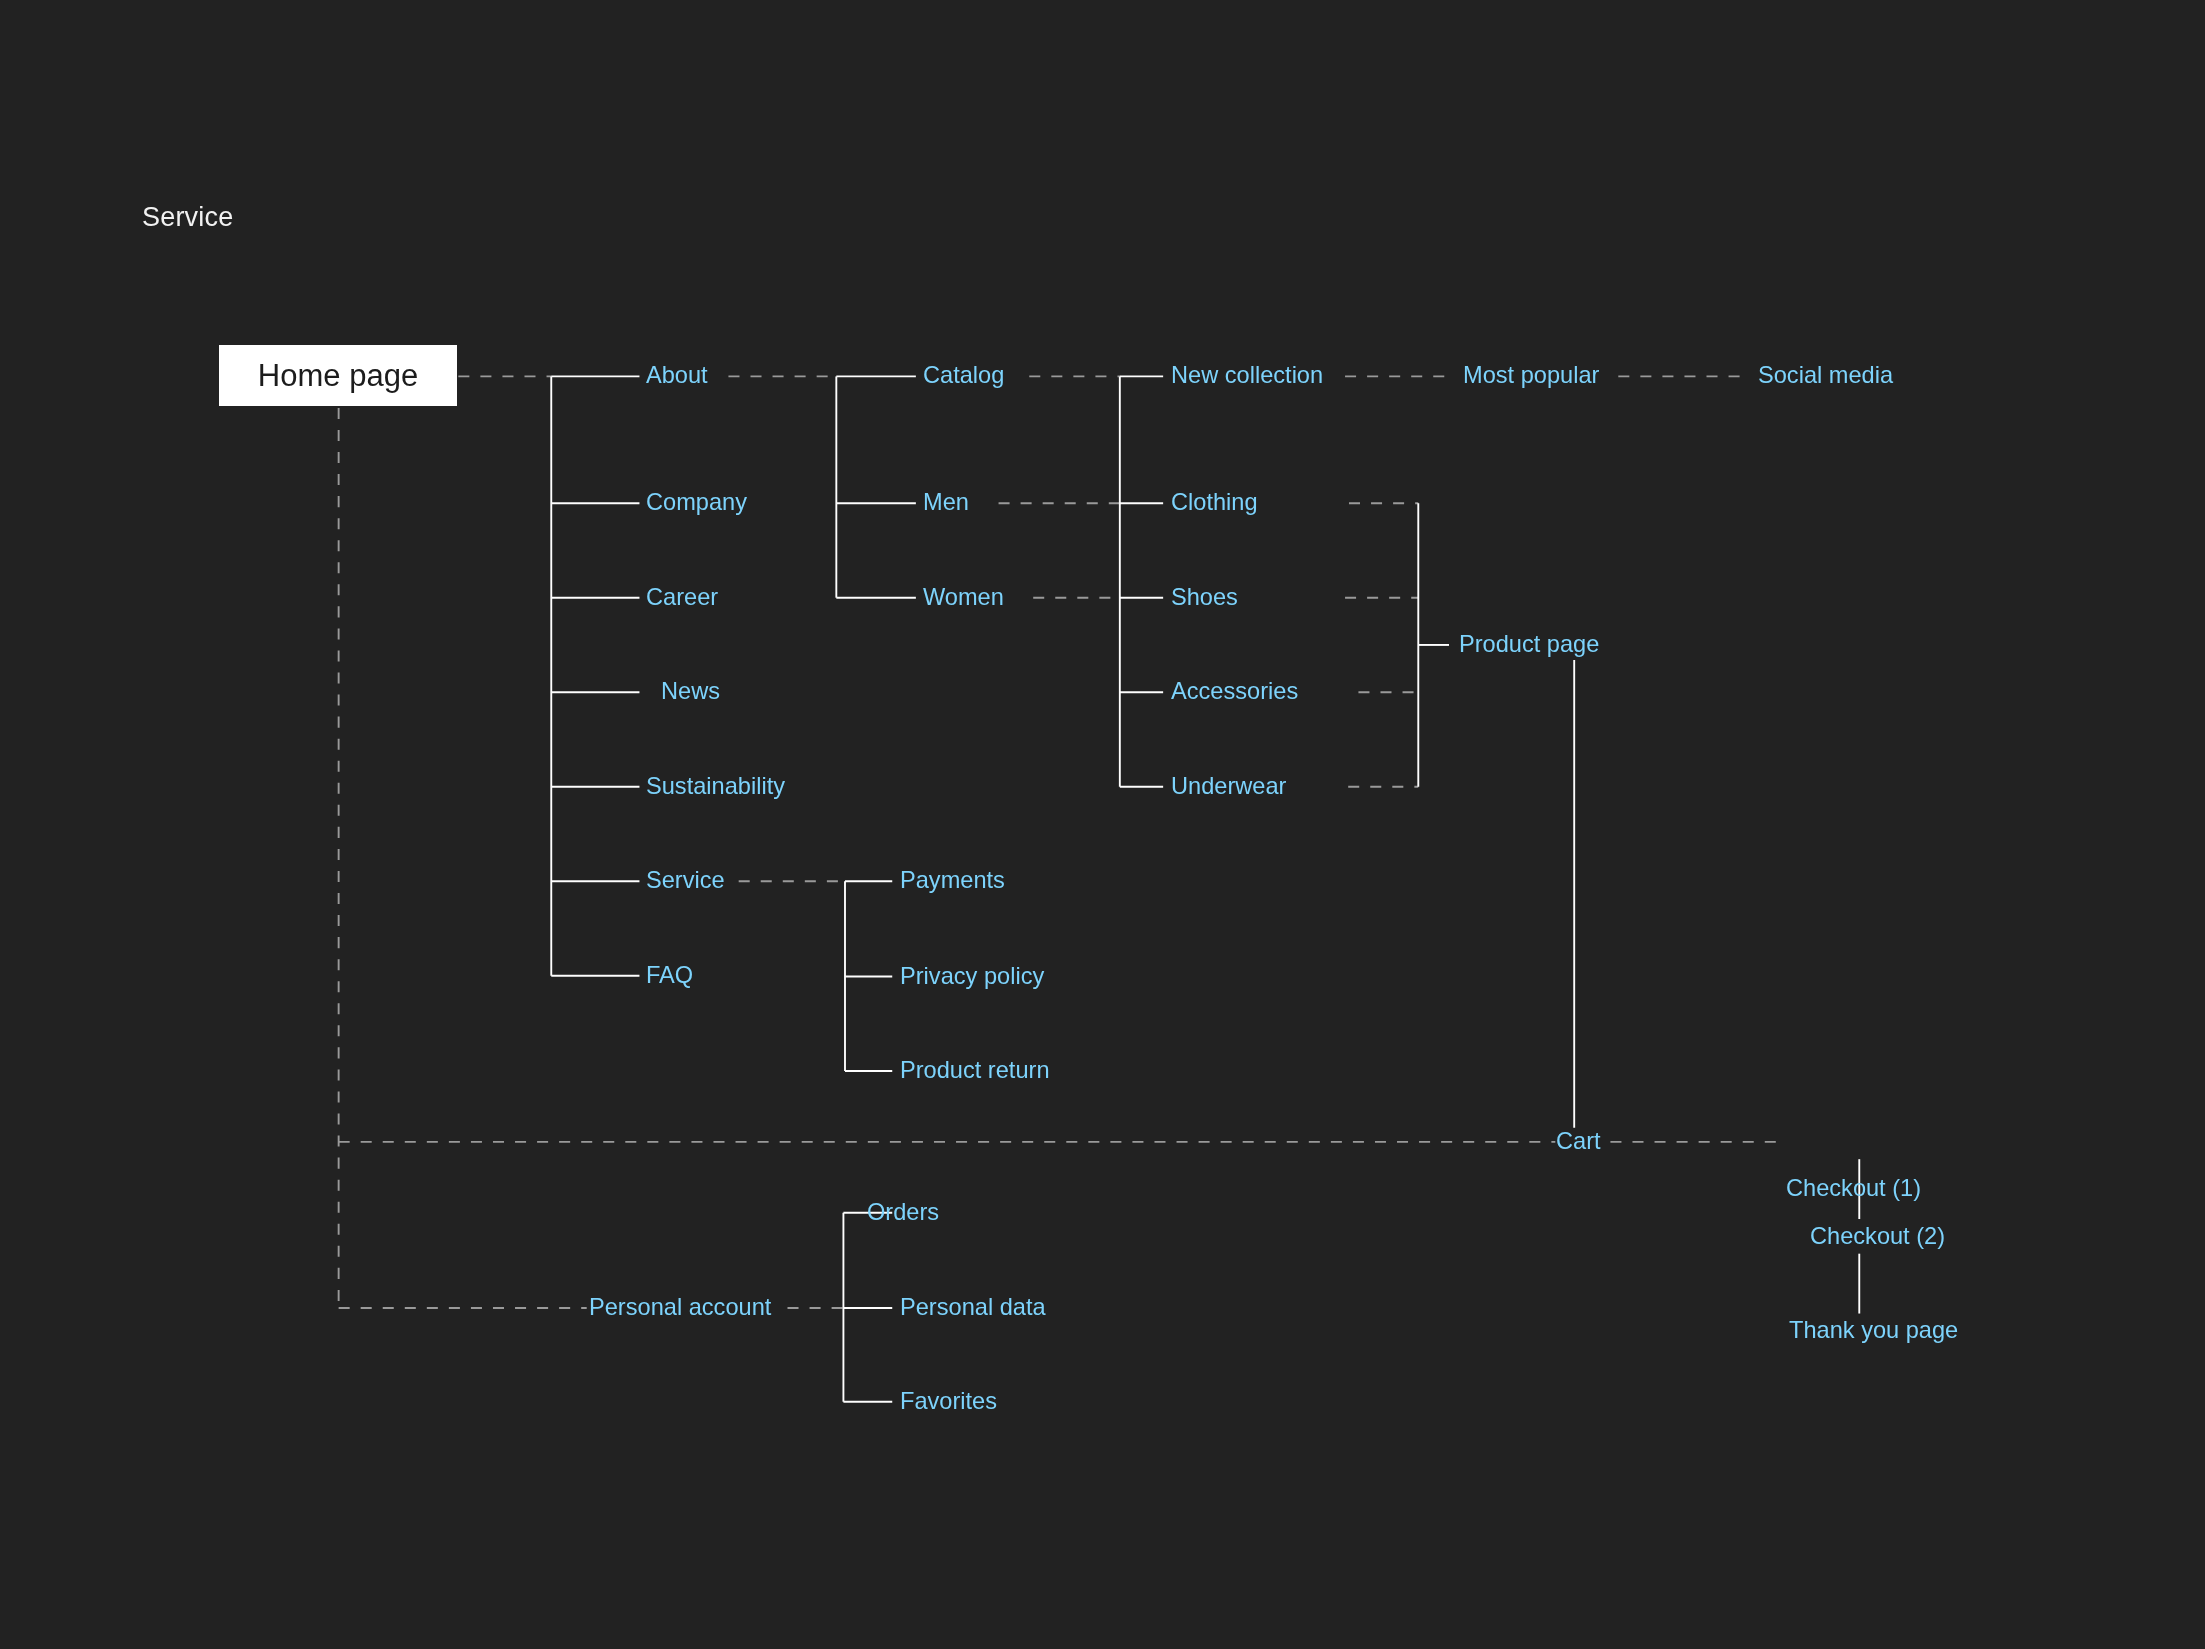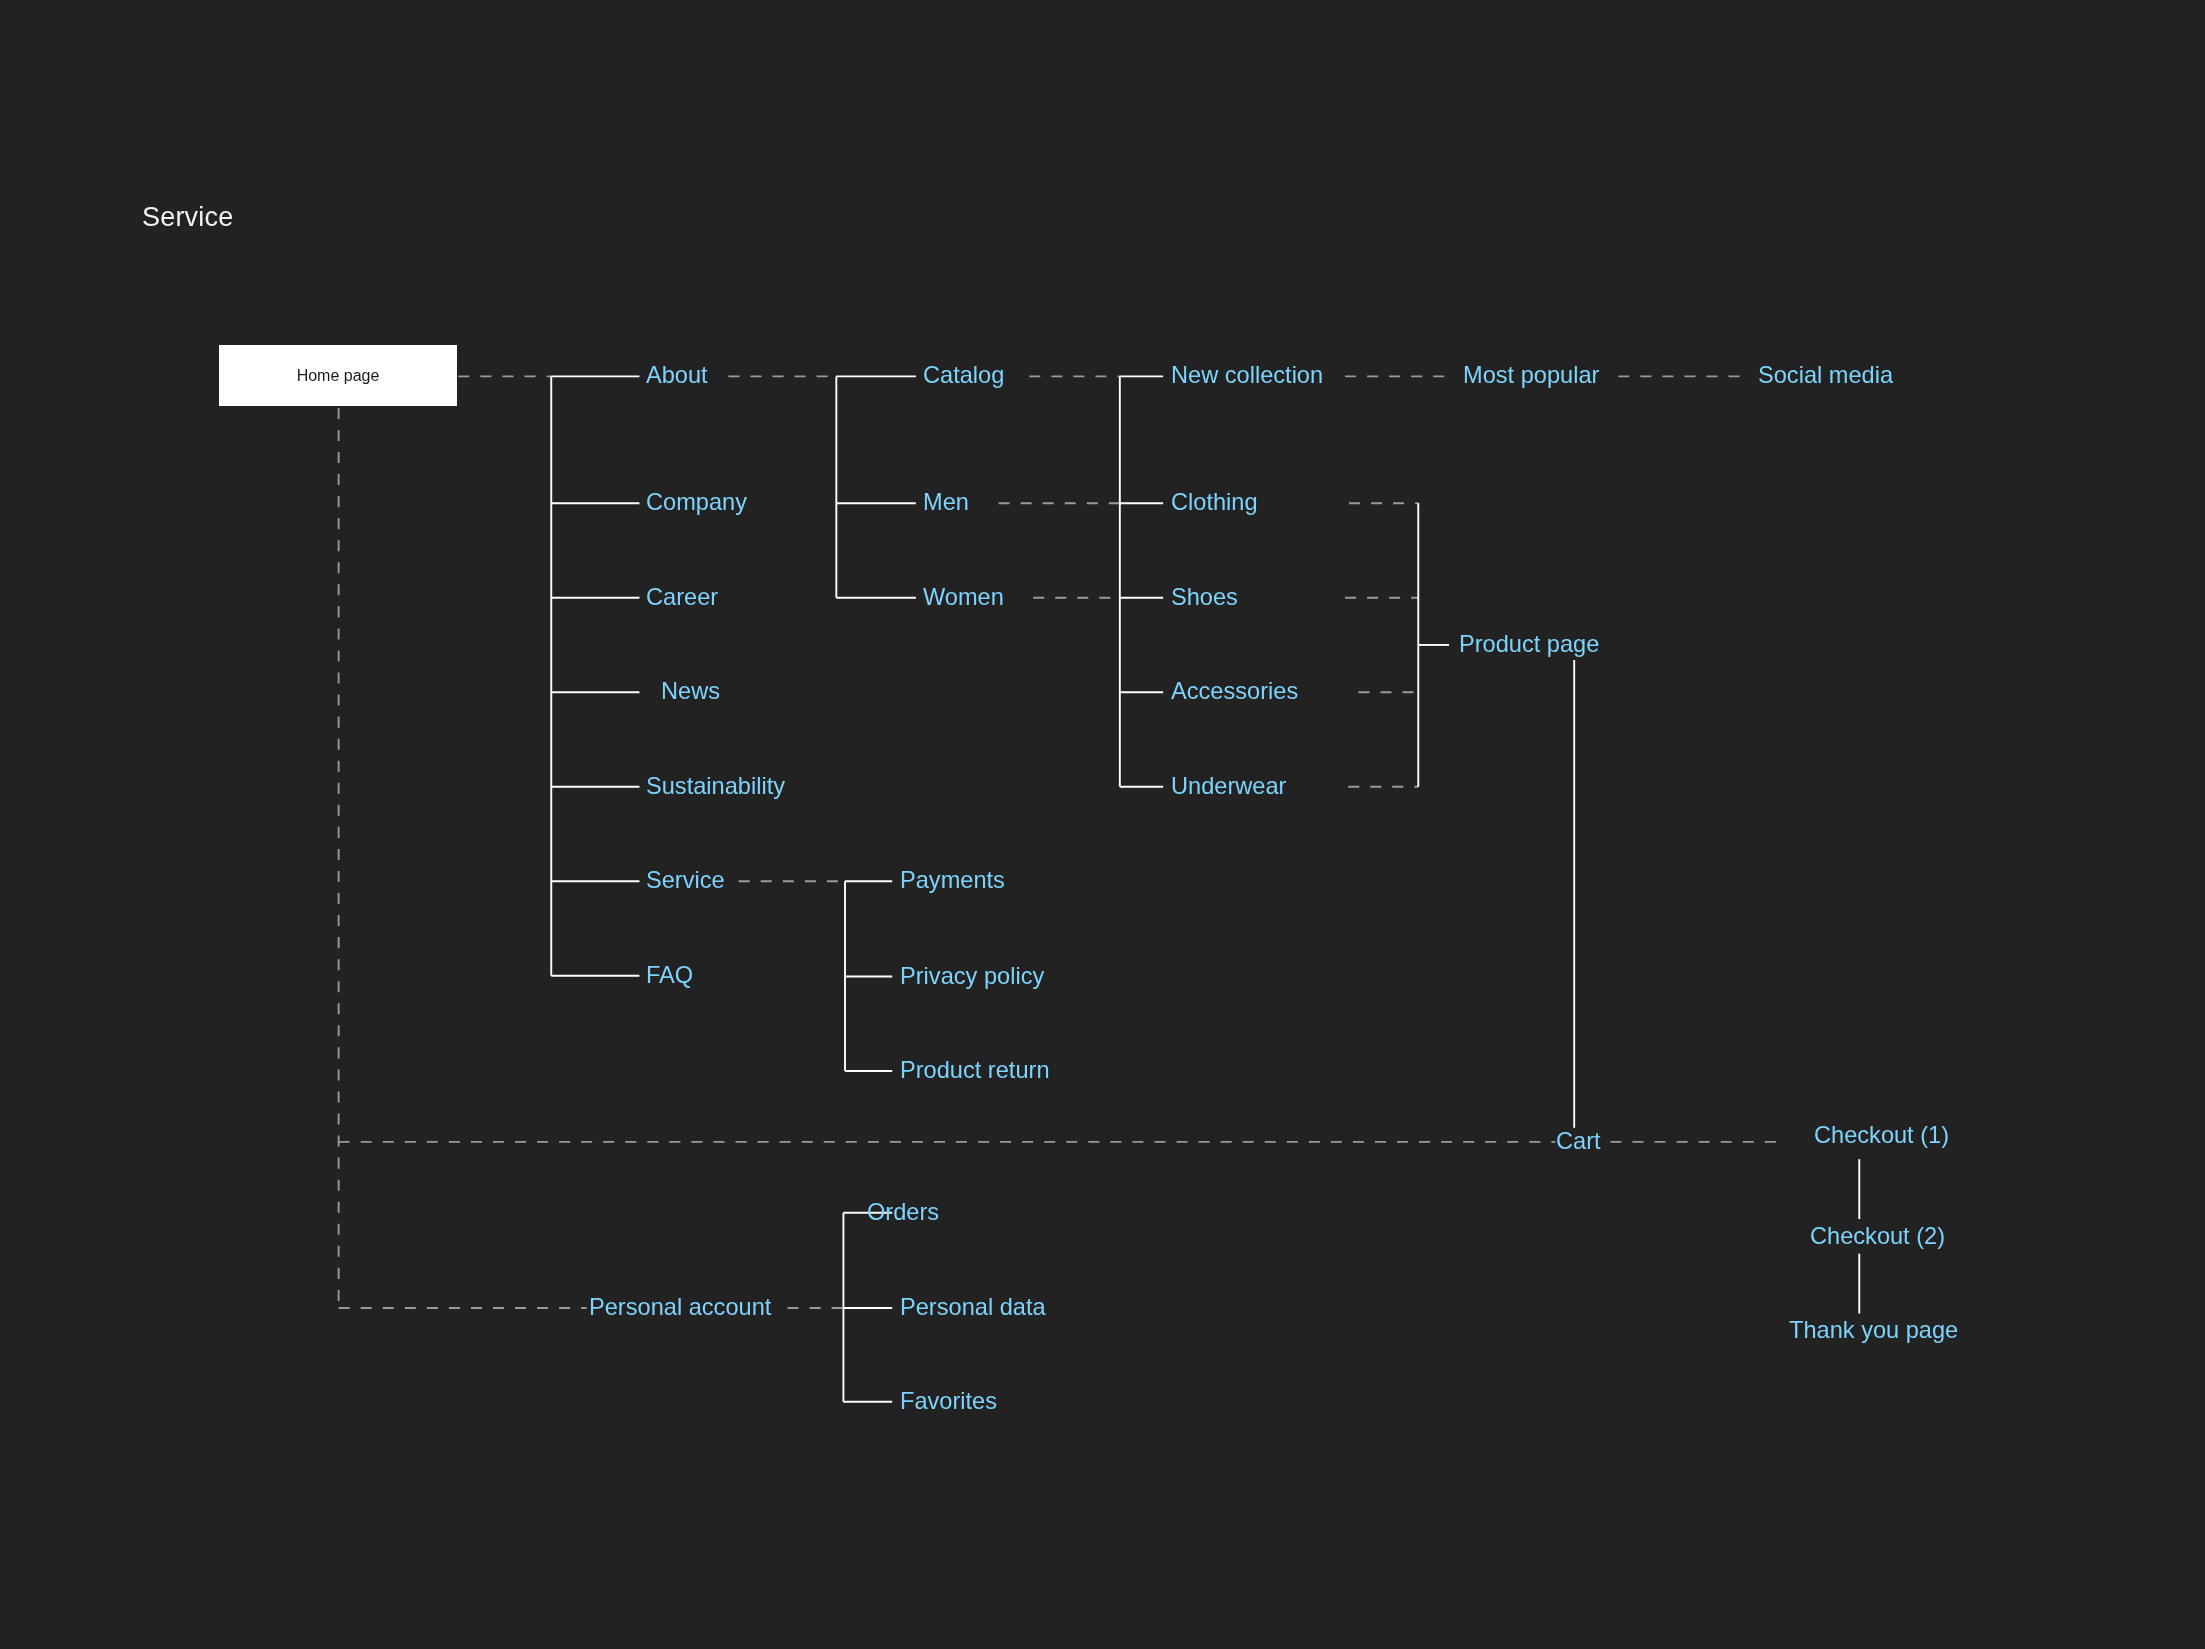--- a/index.html
+++ b/index.html
@@ -37,21 +37,21 @@
     top: 345px;
     width: 238px;
     height: 61px;
     background: #ffffff;
     display: flex;
     align-items: center;
     justify-content: center;
   }
   .home-box .label {
     color: #1c1c1c;
-    font-size: 16px;
+    font-size: 31px;
     white-space: nowrap;
   }
   .node {
     position: absolute;
     font-size: 23.6px;
     color: #7dd3fc;
     white-space: nowrap;
     transform: translateY(-50%);
     line-height: 1;
   }
@@ -174,21 +174,21 @@
 <div class="node" style="left:1463px; top:376px;">Most popular</div>
 <div class="node" style="left:1758px; top:376px;">Social media</div>
 
 <div class="node" style="left:1459px; top:645px;">Product page</div>
 
 <div class="node" style="left:900px; top:881px;">Payments</div>
 <div class="node" style="left:900px; top:977px;">Privacy policy</div>
 <div class="node" style="left:900px; top:1071px;">Product return</div>
 
 <div class="node" style="left:1556px; top:1142px;">Cart</div>
-<div class="node" style="left:1786px; top:1136px;margin-left:28px;">Checkout (1)</div>
+<div class="node" style="left:1786px; top:1189px;">Checkout (1)</div>
 <div class="node" style="left:1786px; top:1237px;margin-left:24px;">Checkout (2)</div>
 <div class="node" style="left:1789px; top:1331px;">Thank you page</div>
 
 <div class="node" style="left:589px;  top:1308px;">Personal account</div>
 <div class="node" style="left:852px; top:1213px;margin-left:15px;">Orders</div>
 <div class="node" style="left:900px; top:1308px;">Personal data</div>
 <div class="node" style="left:900px; top:1402px;">Favorites</div>
 
 
 </body></html>

